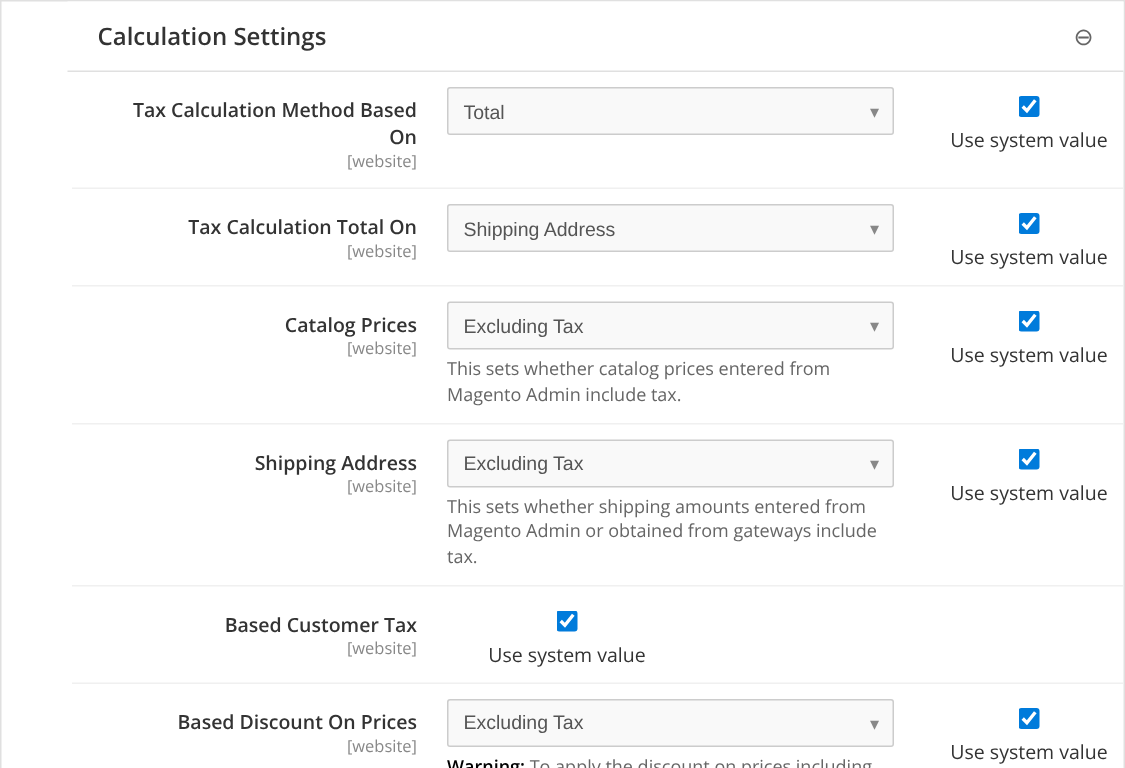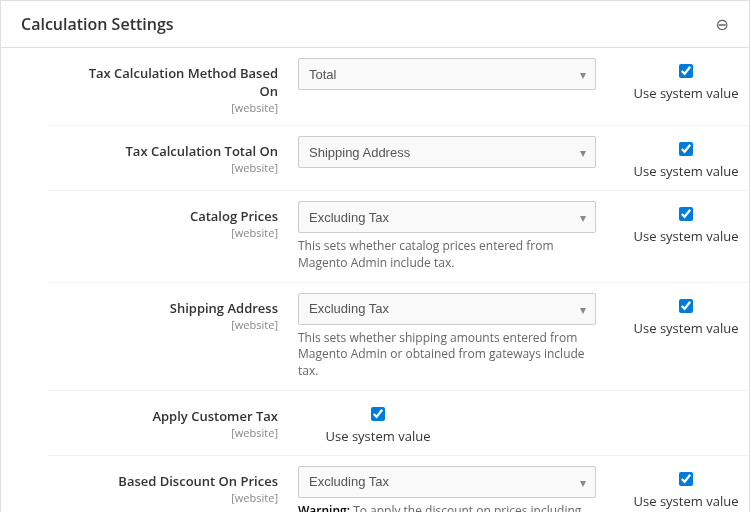--- a/index.html
+++ b/index.html
@@ -15,20 +15,21 @@
       background: #fff;
       border: 1px solid #e0e0e0;
     }
     .section-header {
       display: flex;
       justify-content: space-between;
       align-items: center;
       padding: 12px 20px;
       border-bottom: 1px solid #e0e0e0;
       background: #fff;
+      margin-left: 44px;
     }
     .section-title {
       font-size: 16px;
       font-weight: 600;
       color: #333;
     }
     .collapse-icon {
       color: #666;
       font-size: 16px;
       cursor: pointer;
@@ -171,21 +172,21 @@
           <span class="label-sub">[website]</span>
         </div>
         <div class="control-col"><div class="select-wrapper"><select><option value="Excluding Tax">Excluding Tax</option><option value="Including Tax">Including Tax</option></select></div><div class="hint-text">This sets whether shipping amounts entered from Magento Admin or obtained from gateways include tax.</div></div>
         <div class="system-value-col">
           <input type="checkbox" checked="" style="">
           <span class="system-value-label">Use system value</span>
         </div>
       </div>
       <div class="setting-row">
         <div class="label-col">
-          <span class="label-main">Apply Customer Tax</span>
+          <span class="label-main">Based Customer Tax</span>
           <span class="label-sub">[website]</span>
         </div>
         <div class="system-value-col">
           <input type="checkbox" checked="" style="">
           <span class="system-value-label">Use system value</span>
         </div>
       </div>
       <div class="setting-row">
         <div class="label-col">
           <span class="label-main">Based Discount On Prices</span>

